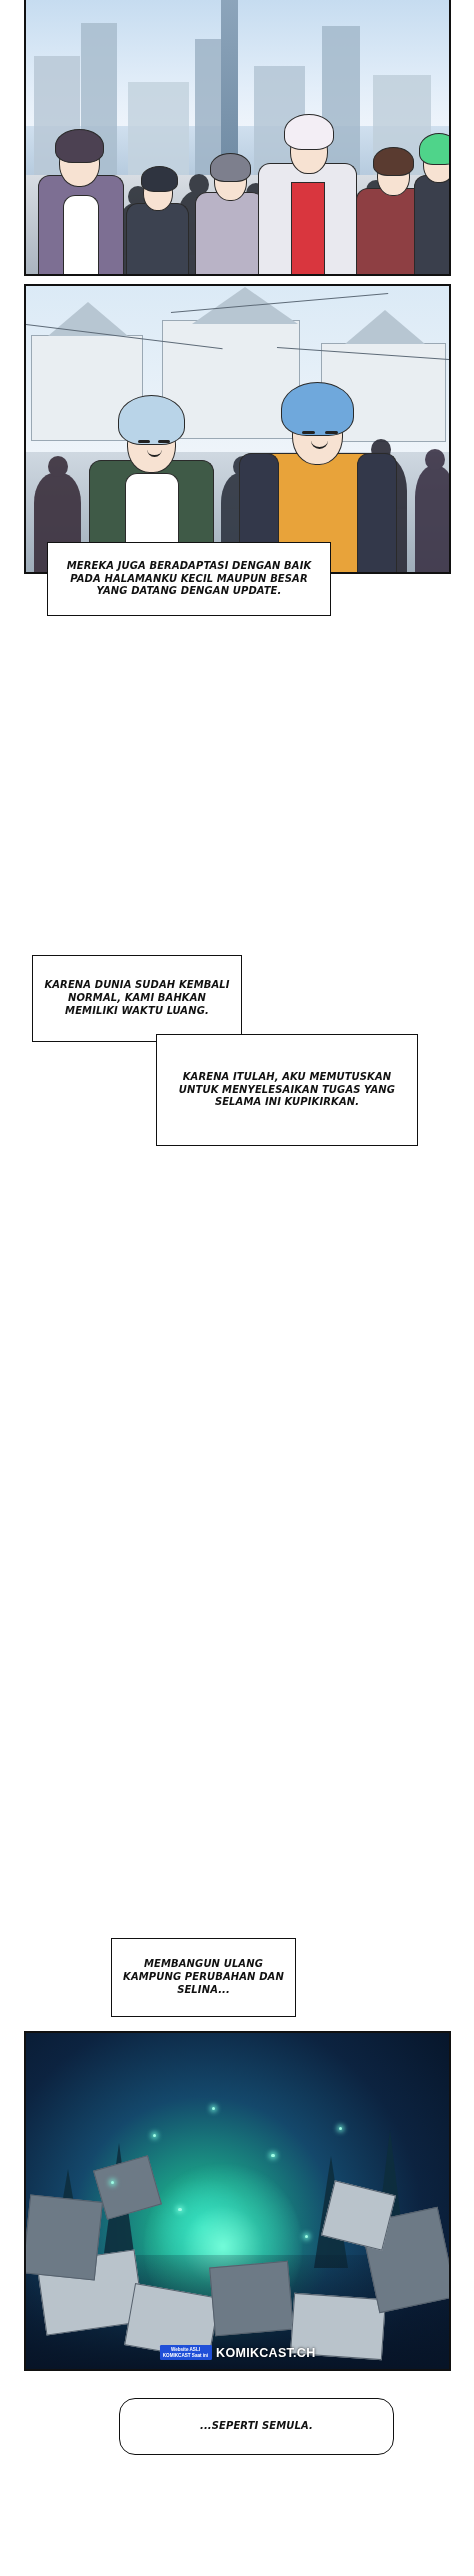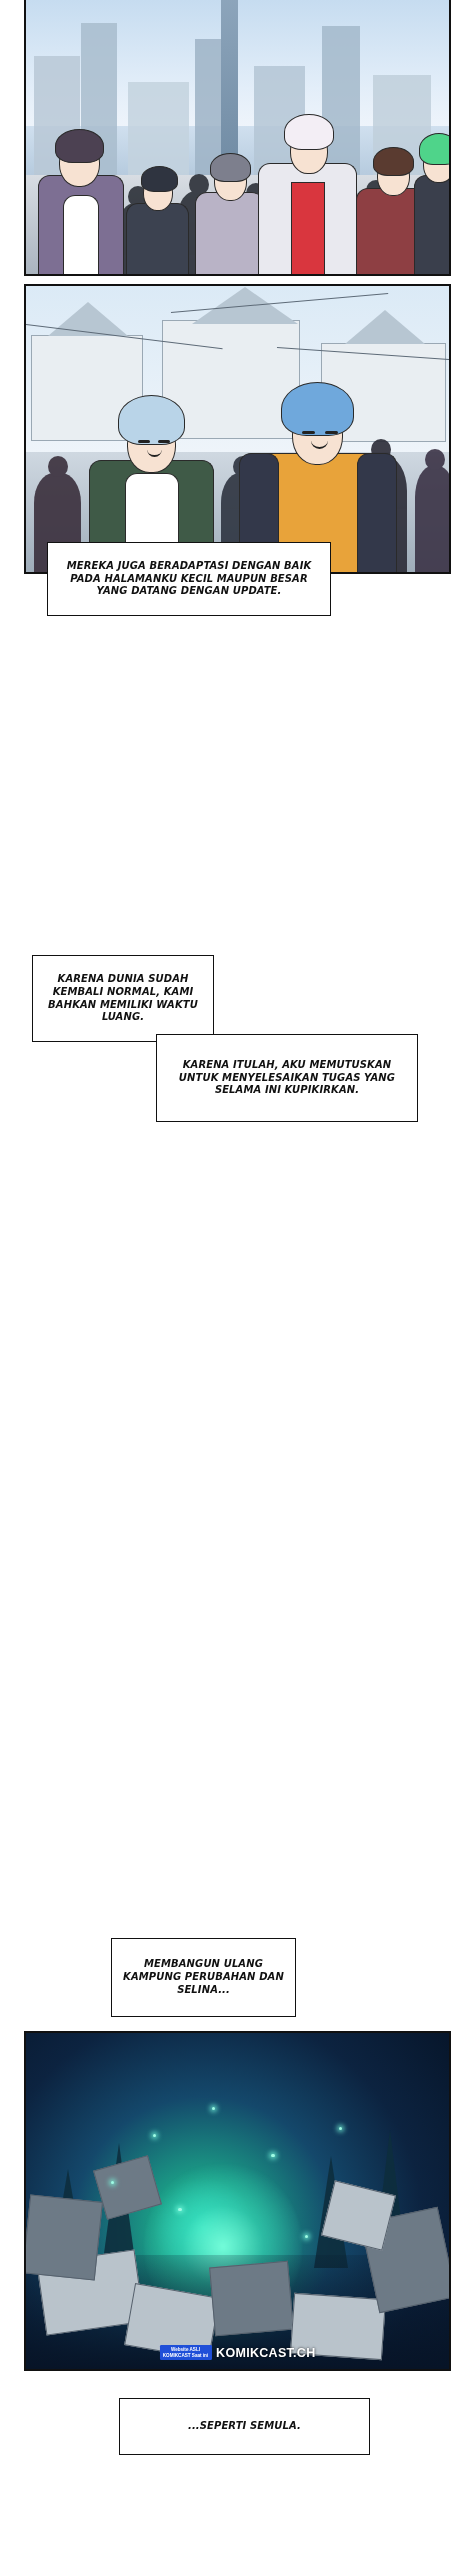--- a/index.html
+++ b/index.html
@@ -236,24 +236,24 @@
     font-style: italic;
     font-size: 10px;
     line-height: 1.28;
     color: #111111;
     text-align: center;
     letter-spacing: 0.1px;
   }
   .bubble.left p  { text-align: left; }
 
   #bubble-1 { left: 47px;  top: 542px;  width: 284px;  height: 74px; }
-  #bubble-2 { left: 32px;  top: 955px; width: 182px;  height: 87px; }
-  #bubble-3 { left: 156px; top: 1034px; width: 262px;  height: 88px; }
+  #bubble-2 { left: 32px;  top: 955px; width: 210px;  height: 87px; }
+  #bubble-3 { left: 156px; top: 1034px; width: 262px;  height: 112px; }
   #bubble-4 { left: 111px; top: 1938px; width: 185px;  height: 79px; z-index: 8; }
-  #bubble-5 { left: 119px; top: 2398px; width: 251px;  height: 57px; }
+  #bubble-5 { left: 119px; top: 2398px; width: 275px;  height: 57px; border-radius: 16px; }
 </style>
 </head>
 <body>
 
 <div class="page">
 
   <div class="panel" id="panel-1">
     <div class="sky"></div>
 
     <div class="bldg b1"></div>

